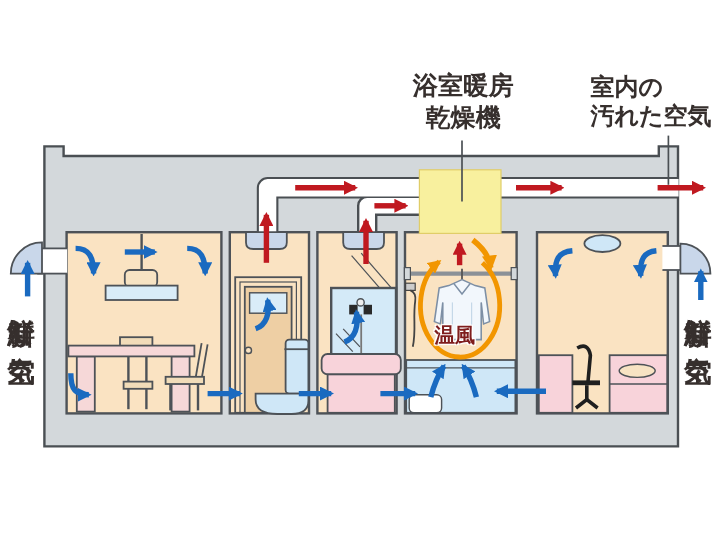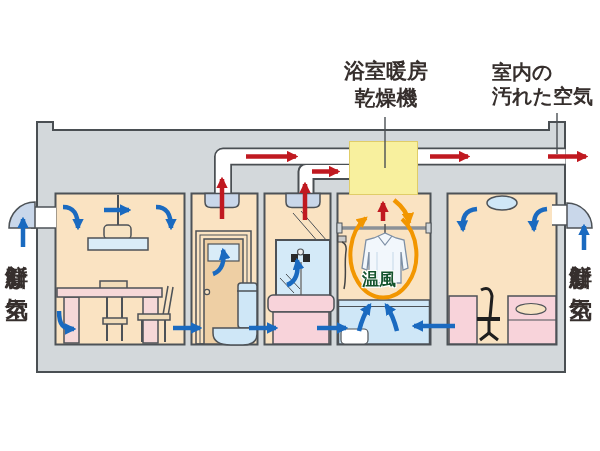--- a/index.html
+++ b/index.html
@@ -7,21 +7,21 @@
     position:relative;width:600px;height:451px;background:#ffffff;overflow:hidden;
     font-family:"DejaVu Sans",sans-serif;
   }
   #stage svg{position:absolute;left:0;top:0;}
   .lbl{position:absolute;color:#362f2d;font-weight:600;white-space:pre;}
   .lbl-unit{left:327px;top:58px;width:118px;text-align:center;font-size:21px;line-height:27px;}
   .lbl-dirty{left:492px;top:60px;font-size:20px;line-height:24px;}
   .lbl-vert{writing-mode:vertical-rl;text-orientation:upright;font-size:23px;letter-spacing:2px;line-height:26px;}
   .lbl-fresh-left{left:4px;top:246px;height:140px;}
   .lbl-fresh-right{left:568px;top:246px;height:140px;}
-  .lbl-warm{left:362px;top:268px;font-size:17px;font-weight:700;color:#14532d;
+  .lbl-warm{left:362px;top:268px;font-size:17px;font-weight:700;color:#7f1d1d;
     text-shadow:0 0 2px #fff,0 0 2px #fff,1px 1px 0 #fff,-1px -1px 0 #fff,1px -1px 0 #fff,-1px 1px 0 #fff;}
 </style>
 </head>
 <body>
 
 <div id="stage">
 
 <svg width="600" height="451" viewBox="0 0 600 451">
   <defs>
     <marker id="mR" viewBox="0 0 10 10" refX="8" refY="5" markerWidth="2.6" markerHeight="2.6" orient="auto">

